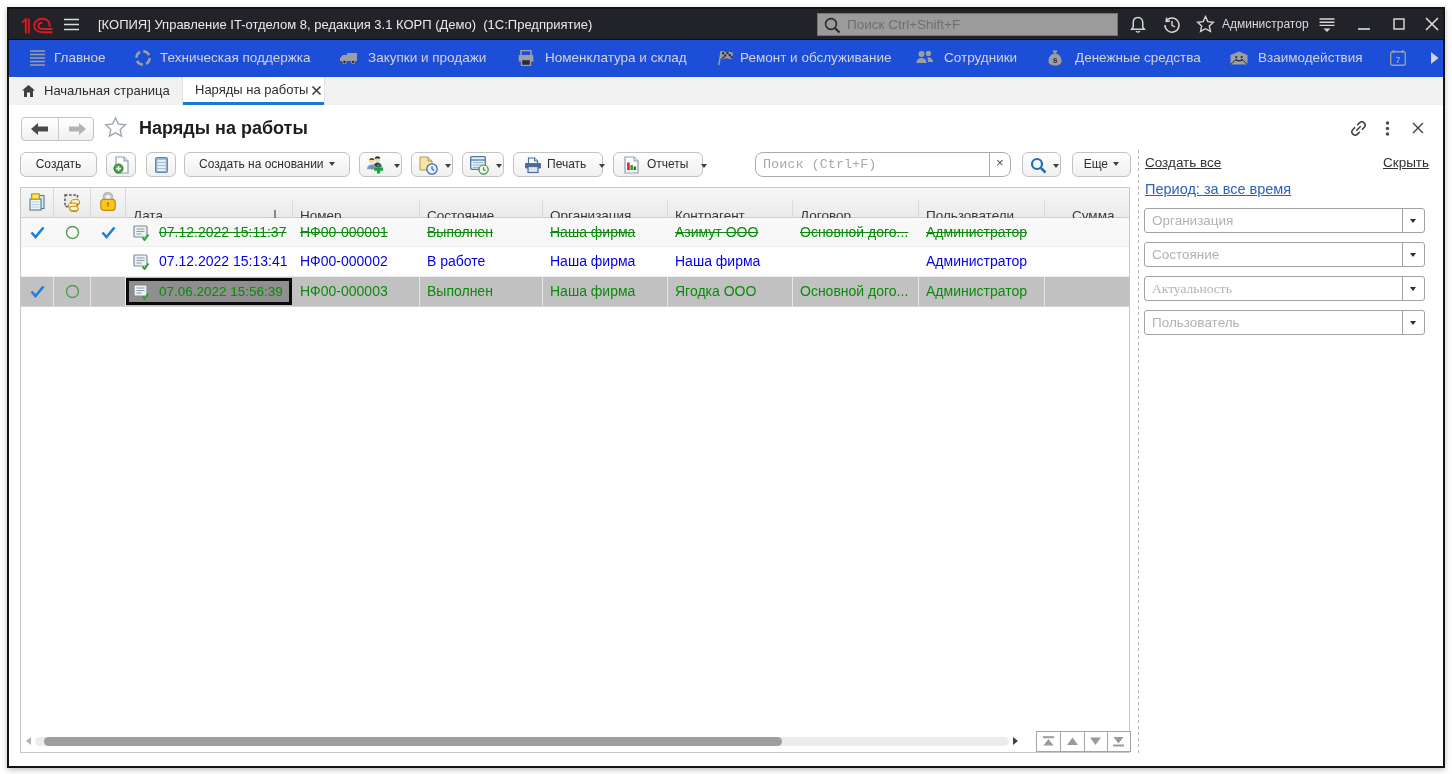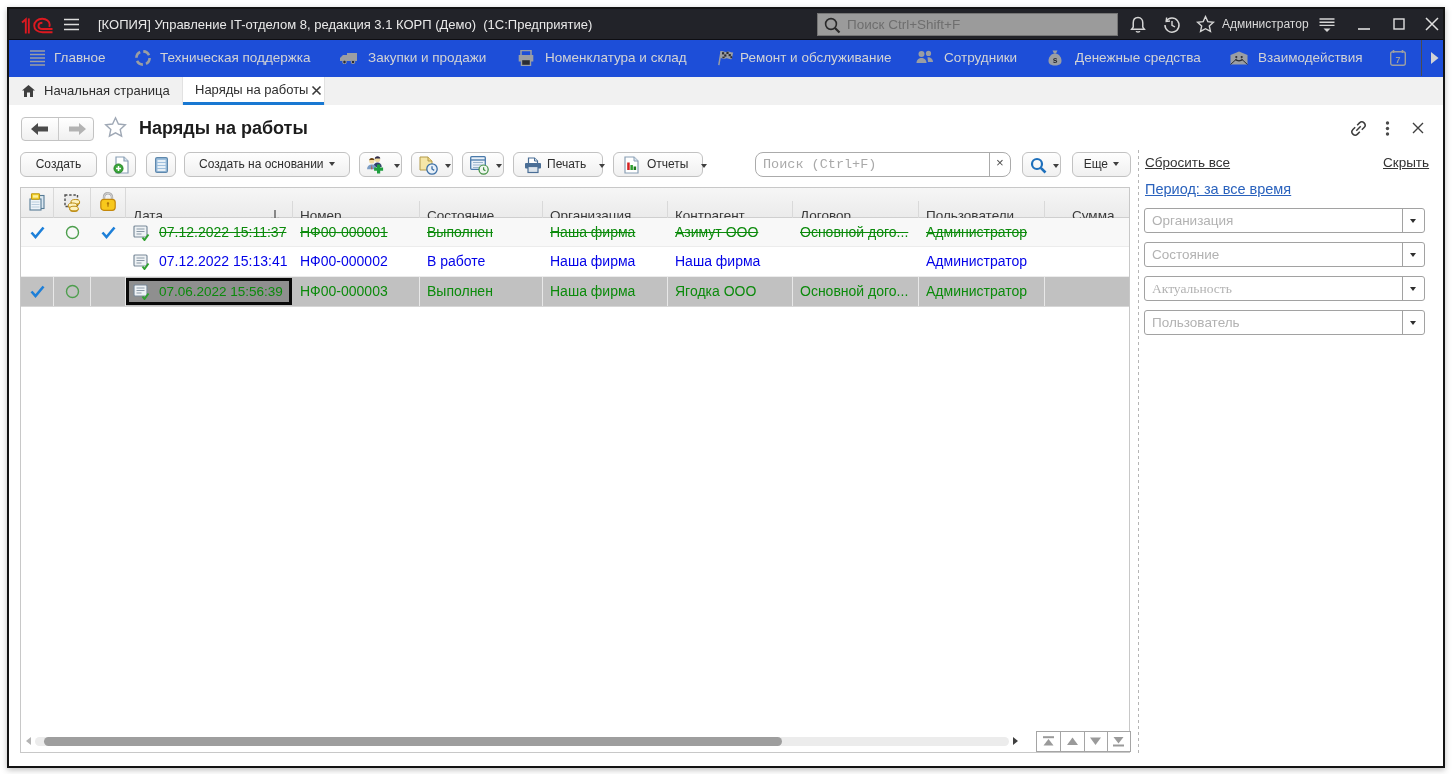--- a/index.html
+++ b/index.html
@@ -449,21 +449,21 @@
             <path d="M11.5 13 L17 5.5 L6 5.5 Z" fill="#9a9a9a"></path>
           </svg></div>
       <div class="abs navb" style="left:70px;width:23px;border-right:none;"><svg width="23" height="19" viewBox="0 0 23 19">
             <path d="M11.5 11.5 L16.5 5 L6.5 5 Z" fill="#9a9a9a"></path>
             <path d="M6 13.5 h11" stroke="#9a9a9a" stroke-width="2"></path>
           </svg></div>
     </div>
   </div>
 
   <div class="dashline"></div>
-  <div class="abs rpanel-link" style="left:1136px;top:146px;">Сбросить все</div>
+  <div class="abs rpanel-link" style="left:1136px;top:146px;">Создать все</div>
   <div class="abs rpanel-link" style="left:1374px;top:146px;">Скрыть</div>
   <div class="abs" style="left:1136px;top:172px;font-size:14.5px;color:#2a62bd;text-decoration:underline;">Период: за все время</div>
   <div class="dd" style="top:199px;">
       <div class="ph">Организация</div>
       <div class="arr"></div>
     </div>
   <div class="dd" style="top:233px;">
       <div class="ph">Состояние</div>
       <div class="arr"></div>
     </div>

